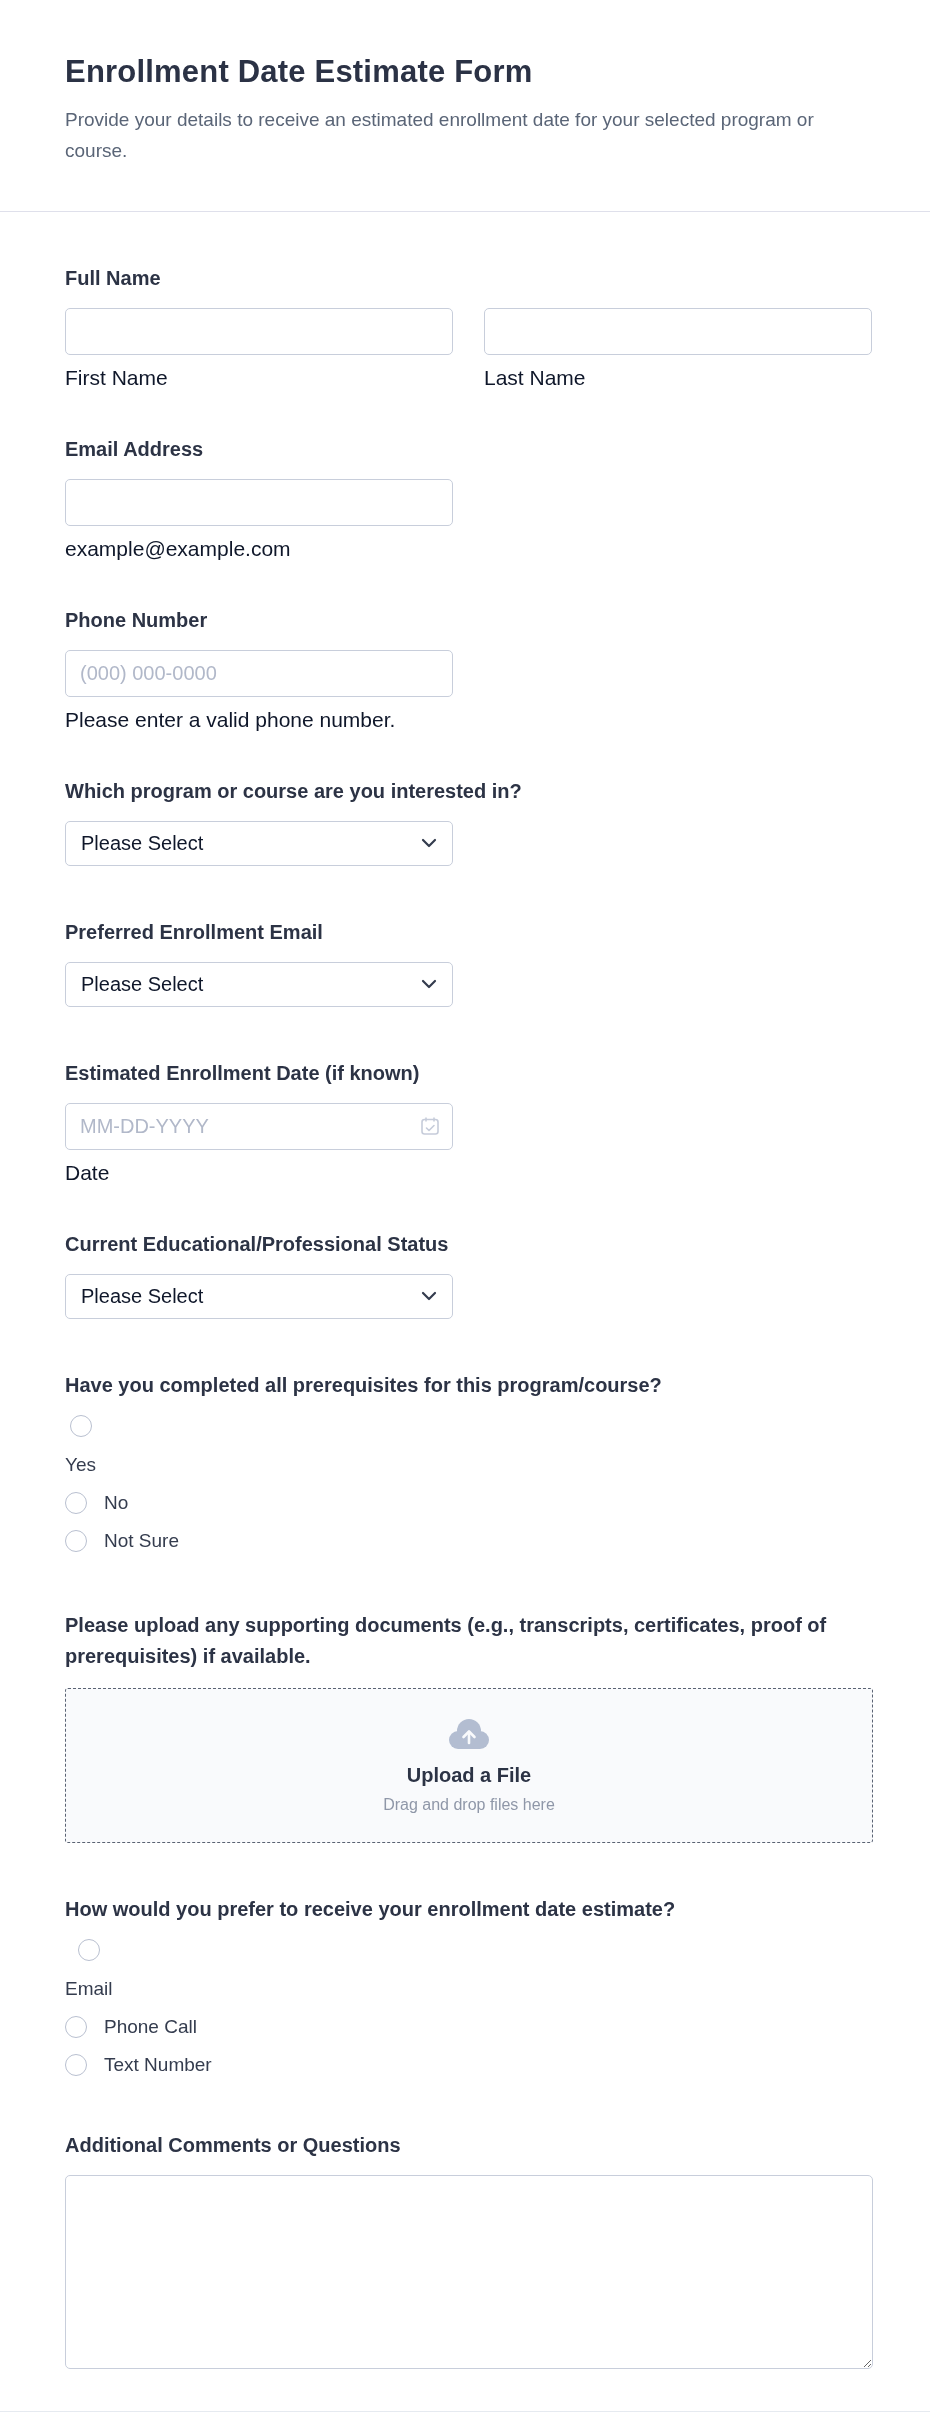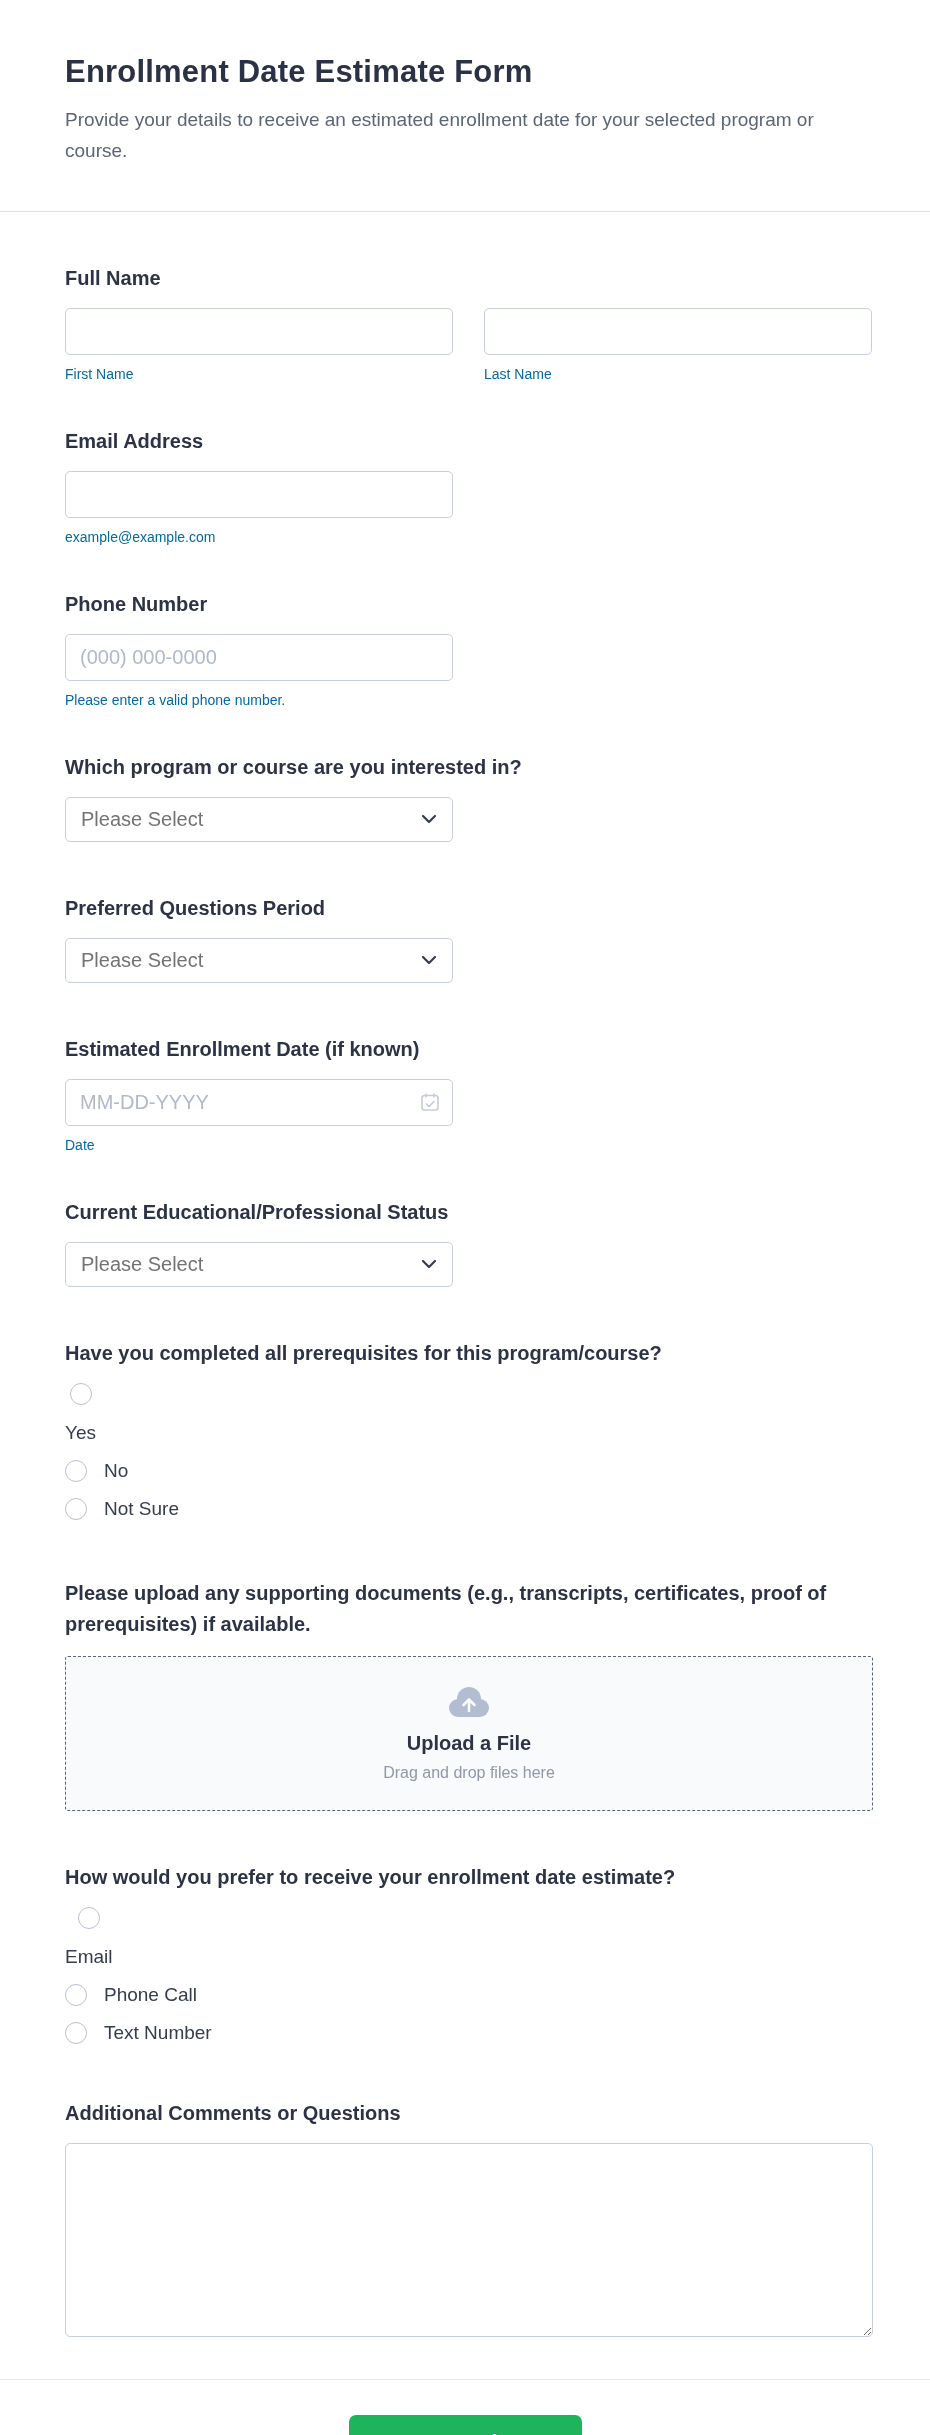--- a/index.html
+++ b/index.html
@@ -33,21 +33,21 @@
   .question { margin-bottom: 48px; }
   .question.q-select { margin-bottom: 55px; }
   .question.q-radio { margin-bottom: 58px; }
   .q-label {
     display: block;
     font-size: 20px;
     font-weight: 600;
     color: #2c3345;
     margin-bottom: 18px;
   }
-  .sub-label { font-size: 14px; color: #0369a1; margin-top: 11px; }
+  .sub-label { font-size: 21px; color: #0f172a; margin-top: 11px; }
 
   input.text-input {
     width: 388px;
     height: 47px;
     border: 1px solid #c8cedb;
     border-radius: 5px;
     padding: 12px 14px;
     font-family: "Liberation Sans", sans-serif;
     font-size: 20px;
     color: #2c3345;
@@ -65,21 +65,21 @@
     height: 45px;
     border: 1px solid #c8cedb;
     border-radius: 5px;
     background: #fff;
     display: flex;
     align-items: center;
     justify-content: space-between;
     padding: 0 15px;
     cursor: pointer;
   }
-  .select-value { font-size: 20px; color: #737373; }
+  .select-value { font-size: 20px; color: #0f172a; }
 
   
   .date-wrap { position: relative; width: 388px; }
   .date-wrap .calendar-icon {
     position: absolute;
     right: 12px; top: 50%;
     transform: translateY(-50%);
     line-height: 0;
   }
 
@@ -197,21 +197,21 @@
         <span class="select-value">Please Select</span>
         <span style="line-height:0;">
           <svg width="16" height="10" viewBox="0 0 16 10" fill="none" stroke="#343c4e" stroke-width="2.2" stroke-linecap="round" stroke-linejoin="round">
               <path d="M2 2 L8 8 L14 2"></path>
             </svg>
         </span>
       </div>
     </div>
 
     <div class="question q-select">
-      <span class="q-label">Preferred Questions Period</span>
+      <span class="q-label">Preferred Enrollment Email</span>
       <div class="select-box">
         <span class="select-value">Please Select</span>
         <span style="line-height:0;">
           <svg width="16" height="10" viewBox="0 0 16 10" fill="none" stroke="#343c4e" stroke-width="2.2" stroke-linecap="round" stroke-linejoin="round">
               <path d="M2 2 L8 8 L14 2"></path>
             </svg>
         </span>
       </div>
     </div>
 

